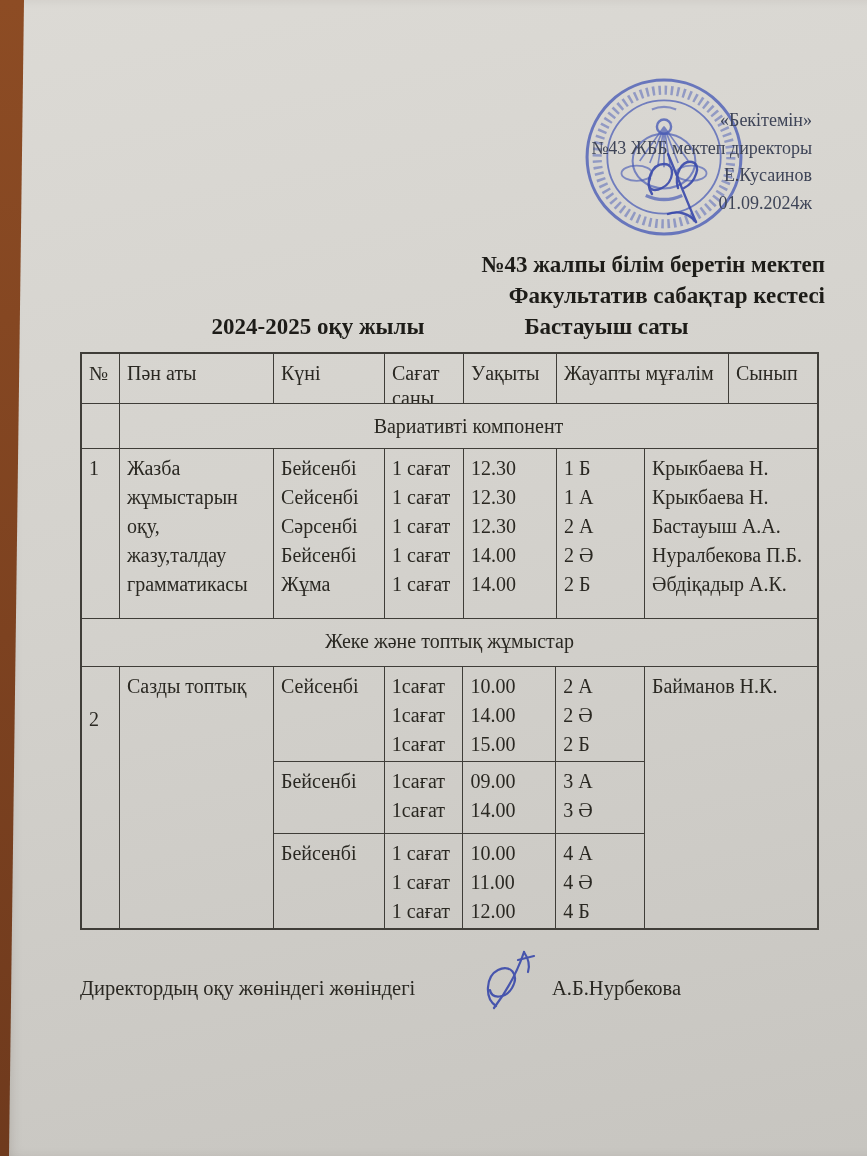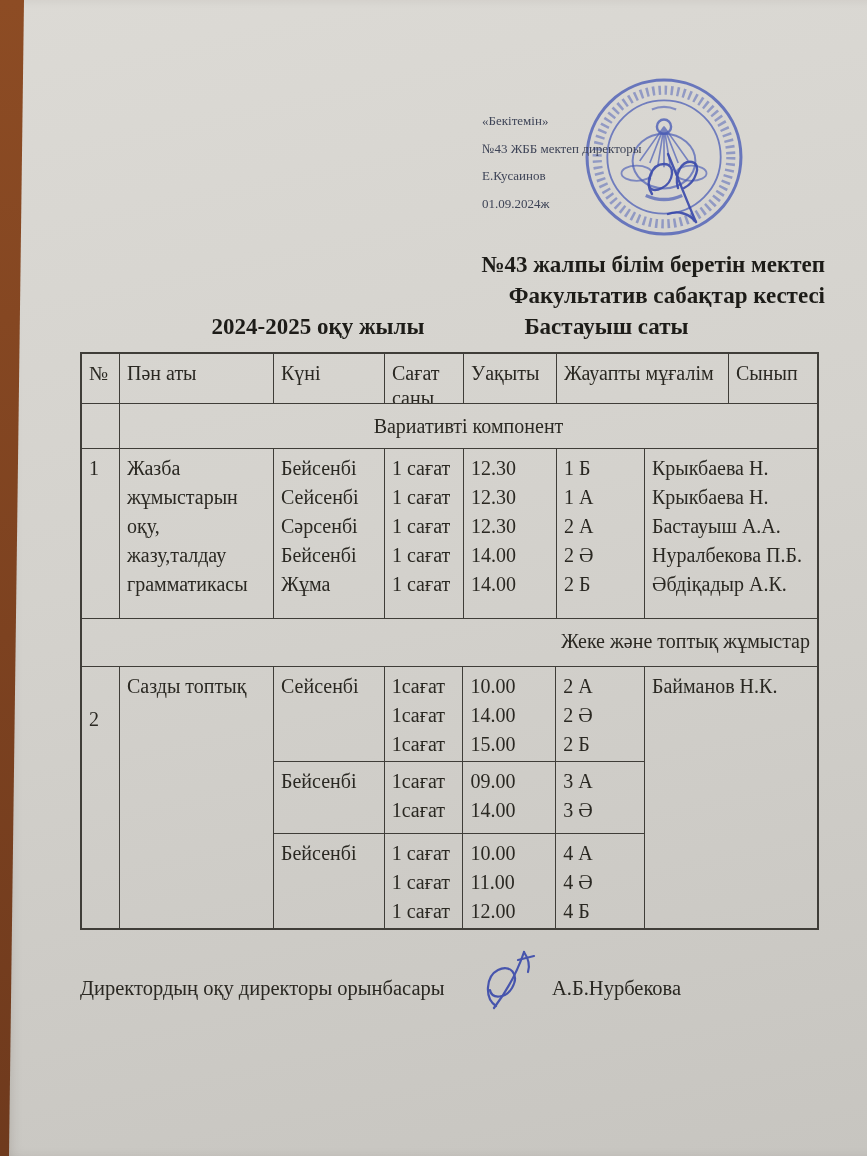--- a/index.html
+++ b/index.html
@@ -11,21 +11,21 @@
   .page{position:relative;width:867px;height:1156px;}
   .paper{
     position:absolute;inset:0;
     background:linear-gradient(168deg,#dcdad5 0%,#d4d2cd 45%,#c7c5c0 100%);
     clip-path:polygon(24px 0,867px 0,867px 1156px,9px 1156px);
     box-shadow:inset 14px 0 18px -12px rgba(40,20,5,.45);
   }
   
   .approval{
     position:absolute;top:107px;right:55px;width:330px;
-    font-size:13px;line-height:27.5px;color:#3e4457;
+    text-align:right;font-size:18px;line-height:27.5px;color:#3e4457;
   }
   .stamp{position:absolute;left:583px;top:76px;width:162px;height:162px;
     filter:blur(.4px);opacity:.92;pointer-events:none;}
   .sig{position:absolute;pointer-events:none;}
   
   .title{
     position:absolute;left:75px;top:249px;width:750px;text-align:right;
     font-weight:bold;font-size:23px;line-height:31px;color:#1d1c18;
   }
   .title-row3{display:flex;justify-content:center;gap:100px;}
@@ -151,21 +151,21 @@
 2 Ә
 2 Б</div>
         <div class="cell c7">Крыкбаева Н.
 Крыкбаева Н.
 Бастауыш А.А.
 Нуралбекова П.Б.
 Әбдіқадыр А.К.</div>
       </div>
 
       <div class="row h-sec2">
-        <div class="cell sec-cell" style="border-right:none;text-align:right;">Жеке және топтық жұмыстар</div>
+        <div class="cell sec-cell" style="border-right:none;">Жеке және топтық жұмыстар</div>
       </div>
 
       <div class="row">
         <div class="cell c1 num2">2</div>
         <div class="cell c2">Сазды топтық</div>
         <div class="subgrid">
           <div class="subrow sr-a">
             <div class="cell c3">Сейсенбі</div>
             <div class="cell c4">1сағат
 1сағат
@@ -196,21 +196,21 @@
 12.00</div>
             <div class="cell c6">4 А
 4 Ә
 4 Б</div>
           </div>
         </div>
         <div class="cell c7">Байманов Н.К.</div>
       </div>
     </div>
 
-    <div class="footer-label">Директордың оқу директоры  орынбасары</div>
+    <div class="footer-label">Директордың оқу жөніндегі  жөніндегі</div>
     <svg class="sig" style="left:478px;top:946px;width:80px;height:72px;" viewBox="0 0 80 72">
       <g stroke="#3949ab" fill="none" stroke-width="2.2" opacity=".9" stroke-linecap="round">
         <path d="M18,60 C6,52 8,30 20,24 C32,18 42,28 34,42 C28,52 14,54 12,44"></path>
         <path d="M46,6 C40,24 28,46 16,62"></path>
         <path d="M40,14 L56,10"></path>
         <path d="M46,6 C50,12 52,20 50,26"></path>
       </g>
     </svg>
     <div class="footer-name">А.Б.Нурбекова</div>
 

